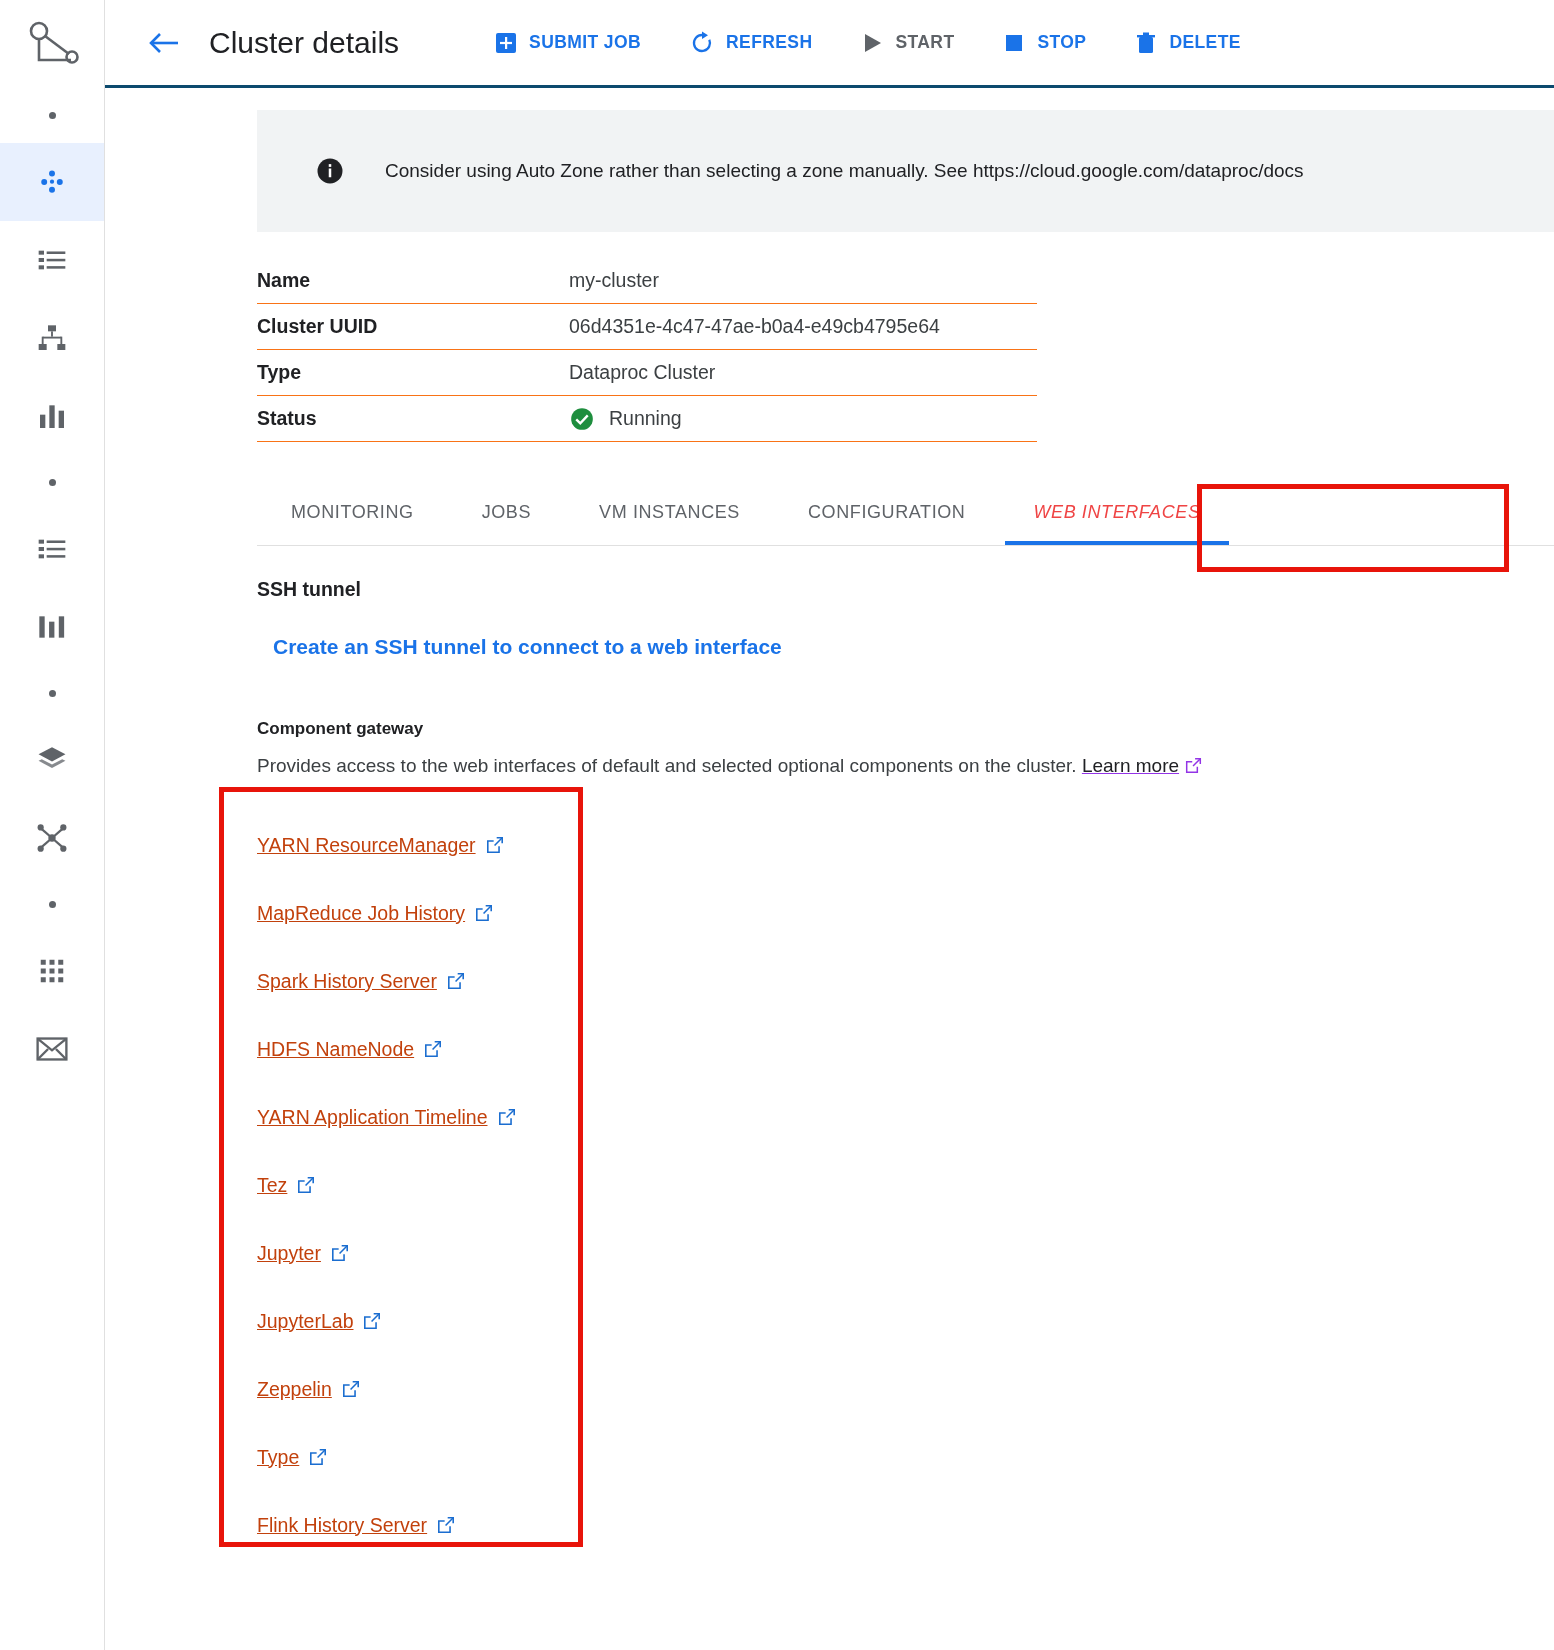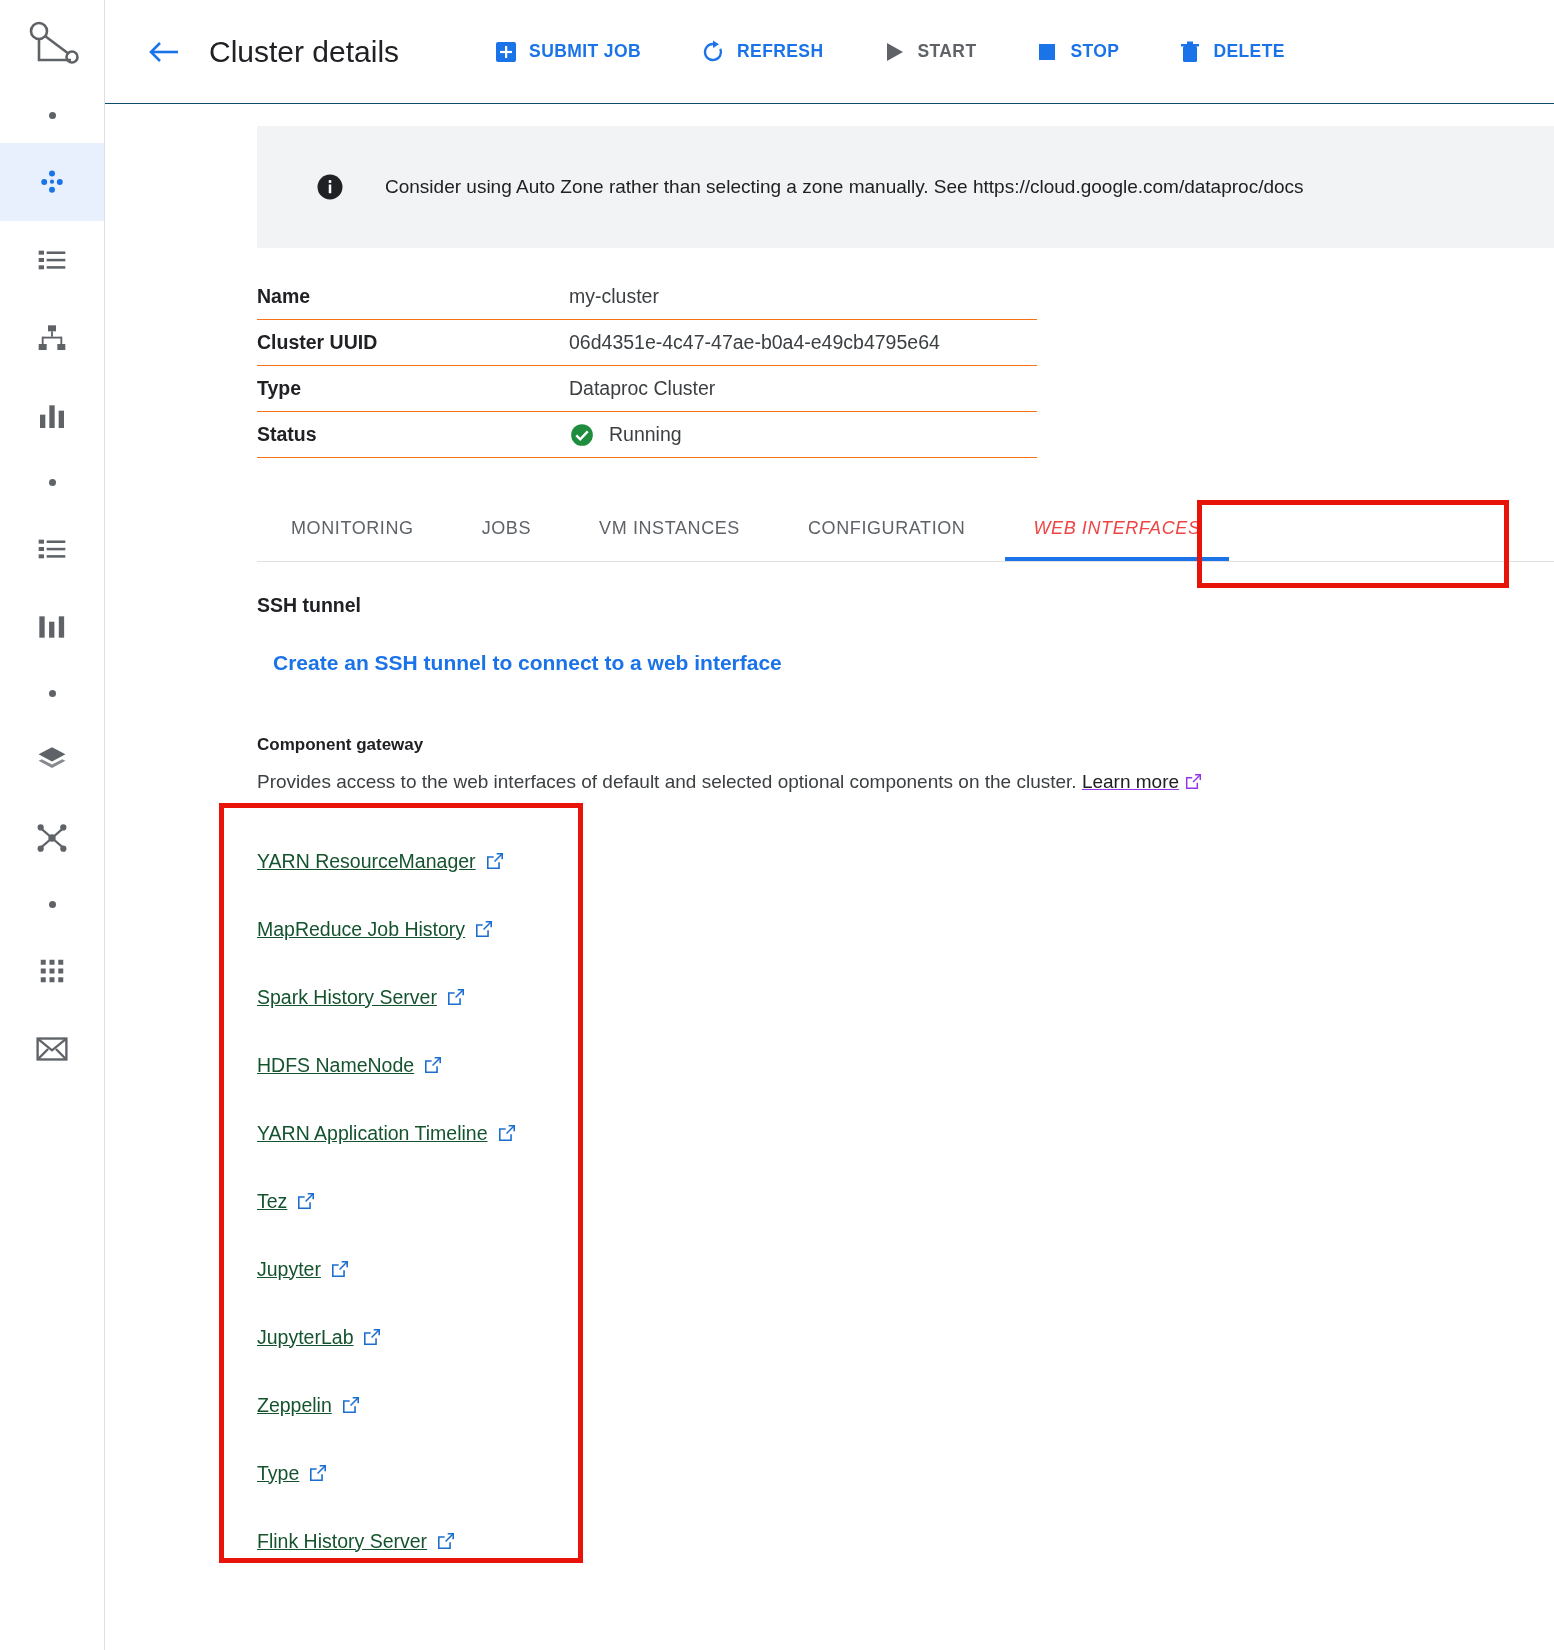--- a/index.html
+++ b/index.html
@@ -37,41 +37,41 @@
   }
   .rail-item.active { background: #e8f0fe; }
   .rail-item.dot-only { height: 55px; }
   .dot { width: 7px; height: 7px; border-radius: 50%; background: #5f6368; }
 
   
   .main { flex: 1; height: 100%; position: relative; overflow: hidden; }
 
   
   .header {
-    height: 104px;
+    height: 88px;
     display: flex;
     align-items: center;
-    border-bottom: 1px solid #0c4a6e;
+    border-bottom: 3px solid #0c4a6e;
     padding-left: 42px;
     white-space: nowrap;
   }
   .back-arrow {
     width: 34px; height: 34px;
     display: flex; align-items: center; justify-content: center;
     color: #1a73e8;
     margin-right: 28px;
     cursor: pointer;
   }
   .page-title {
     font-size: 30px;
     color: #202124;
     font-weight: 400;
     margin-right: 74px;
   }
-  .hdr-actions { display: flex; align-items: center; gap: 16px; }
+  .hdr-actions { display: flex; align-items: center; gap: 5px; }
   .hdr-btn {
     display: flex; align-items: center;
     font-size: 17.5px;
     font-weight: bold;
     letter-spacing: 0.4px;
     color: #1a73e8;
     padding: 8px 22px;
     cursor: pointer;
     text-transform: uppercase;
   }
@@ -185,21 +185,21 @@
     left: -38px; top: -24px;
     width: 364px; height: 760px;
     border: 5px solid #e8140a;
     pointer-events: none;
   }
   .wi-link {
     display: flex;
     align-items: center;
     height: 68px;
     font-size: 19.5px;
-    color: #14532d;
+    color: #c2410c;
     cursor: pointer;
     width: fit-content;
   }
   .wi-link .lbl { text-decoration: underline; }
   .wi-link .ext { margin-left: 10px; display: flex; align-items: center; }
 
   svg { display: block; }
 </style>
 </head>
 <body>

